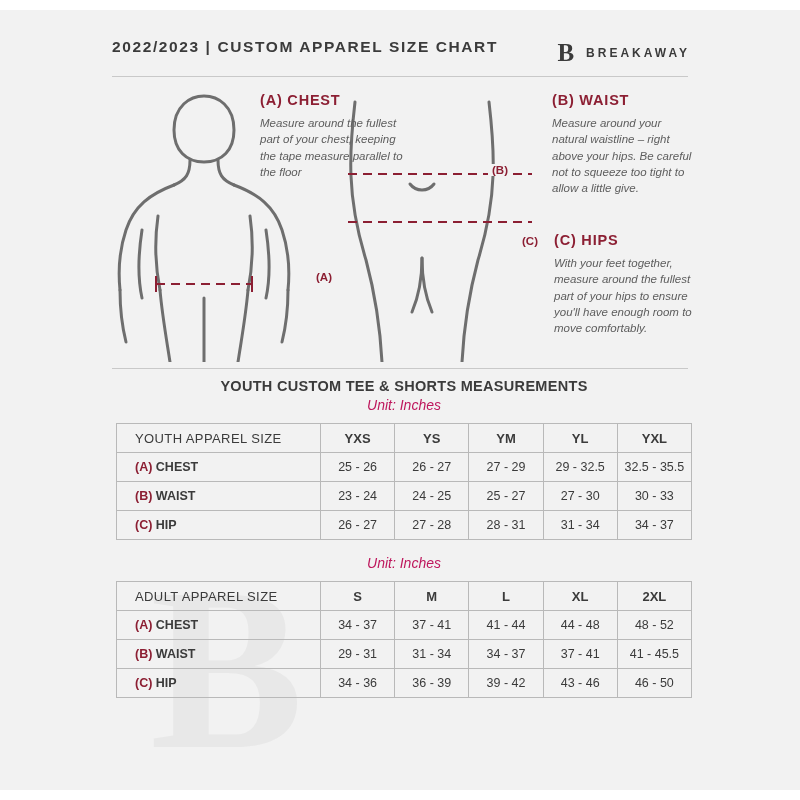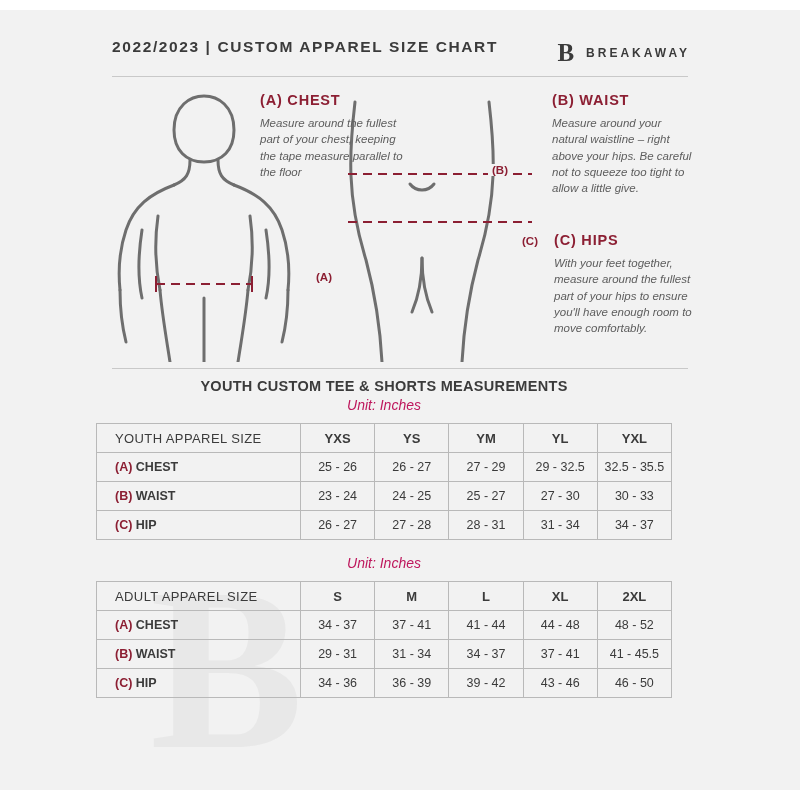--- a/index.html
+++ b/index.html
@@ -124,21 +124,21 @@
   .illus-rule {
     position: absolute;
     left: 112px;
     top: 358px;
     width: 576px;
     height: 1px;
     background: #c9c9c9;
   }
 
   
-  .table-block { position: absolute; left: 96px; width: 576px; }
+  .table-block { position: absolute; left: 116px; width: 576px; }
   .tb-youth { top: 368px; }
   .tb-adult { top: 542px; }
 
   .tbl-title {
     text-align: center;
     font-size: 14.5px;
     font-weight: bold;
     color: #3b3b3b;
     letter-spacing: 0.3px;
     margin: 0;

